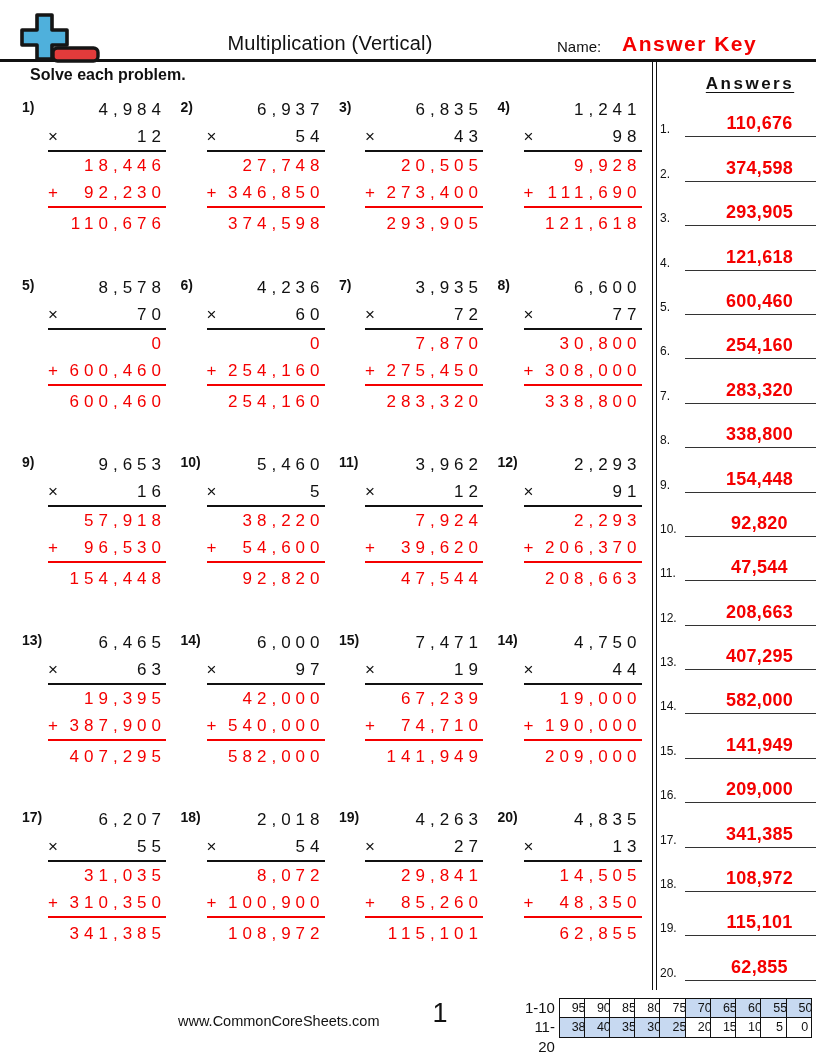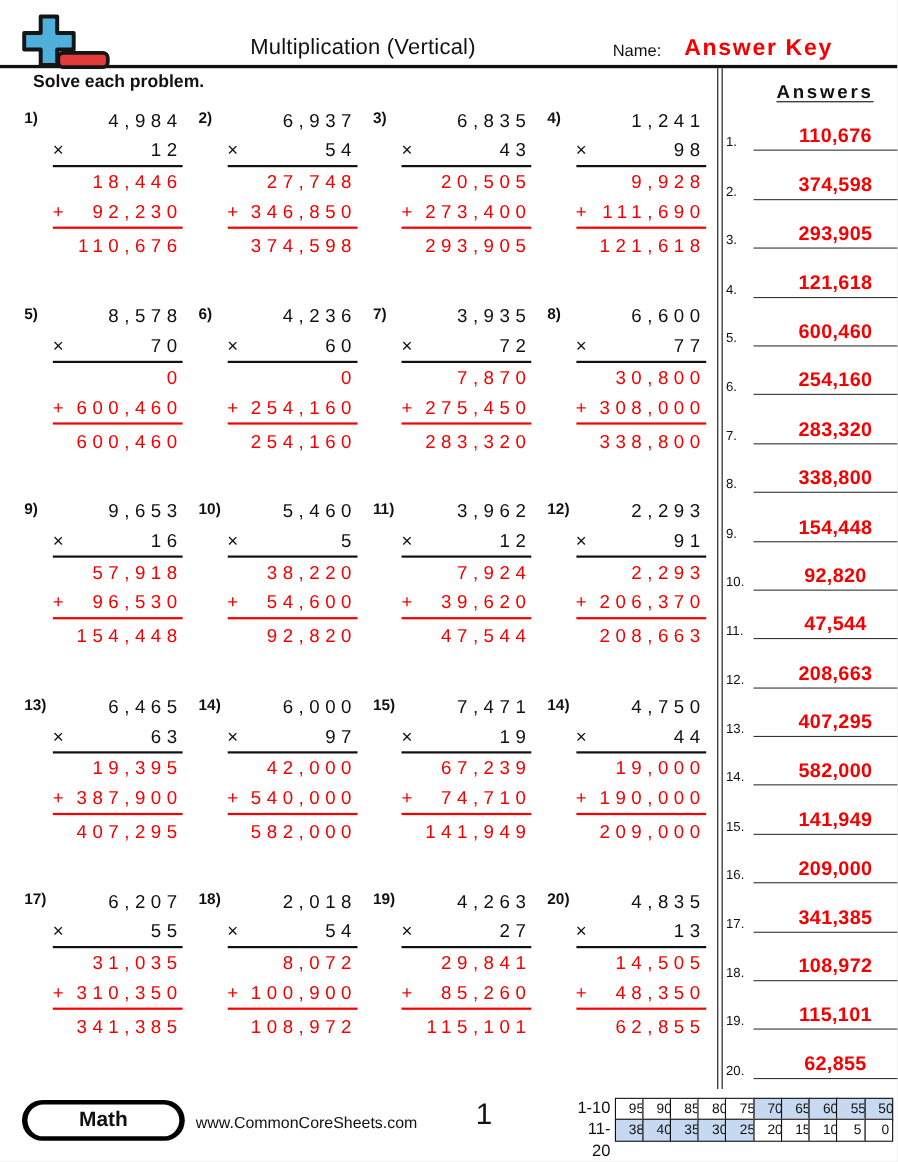--- a/index.html
+++ b/index.html
@@ -490,23 +490,20 @@
           <span class="aval">115,101</span>
         </div>
         <div class="answer-row">
           <span class="anum">20.</span>
           <span class="aval">62,855</span>
         </div>
       </div>
   </div>
 
   <div class="footer">
-    <div class="brand-badge">
-      <div class="brand-pill">Math</div>
-    </div>
     <div class="website">www.CommonCoreSheets.com</div>
     <div class="pageno">1</div>
     <div class="score-table">
         <div class="score-row">
           <span class="score-label">1-10</span>
           <span class="score-cell">95</span>
           <span class="score-cell">90</span>
           <span class="score-cell">85</span>
           <span class="score-cell">80</span>
           <span class="score-cell">75</span>

